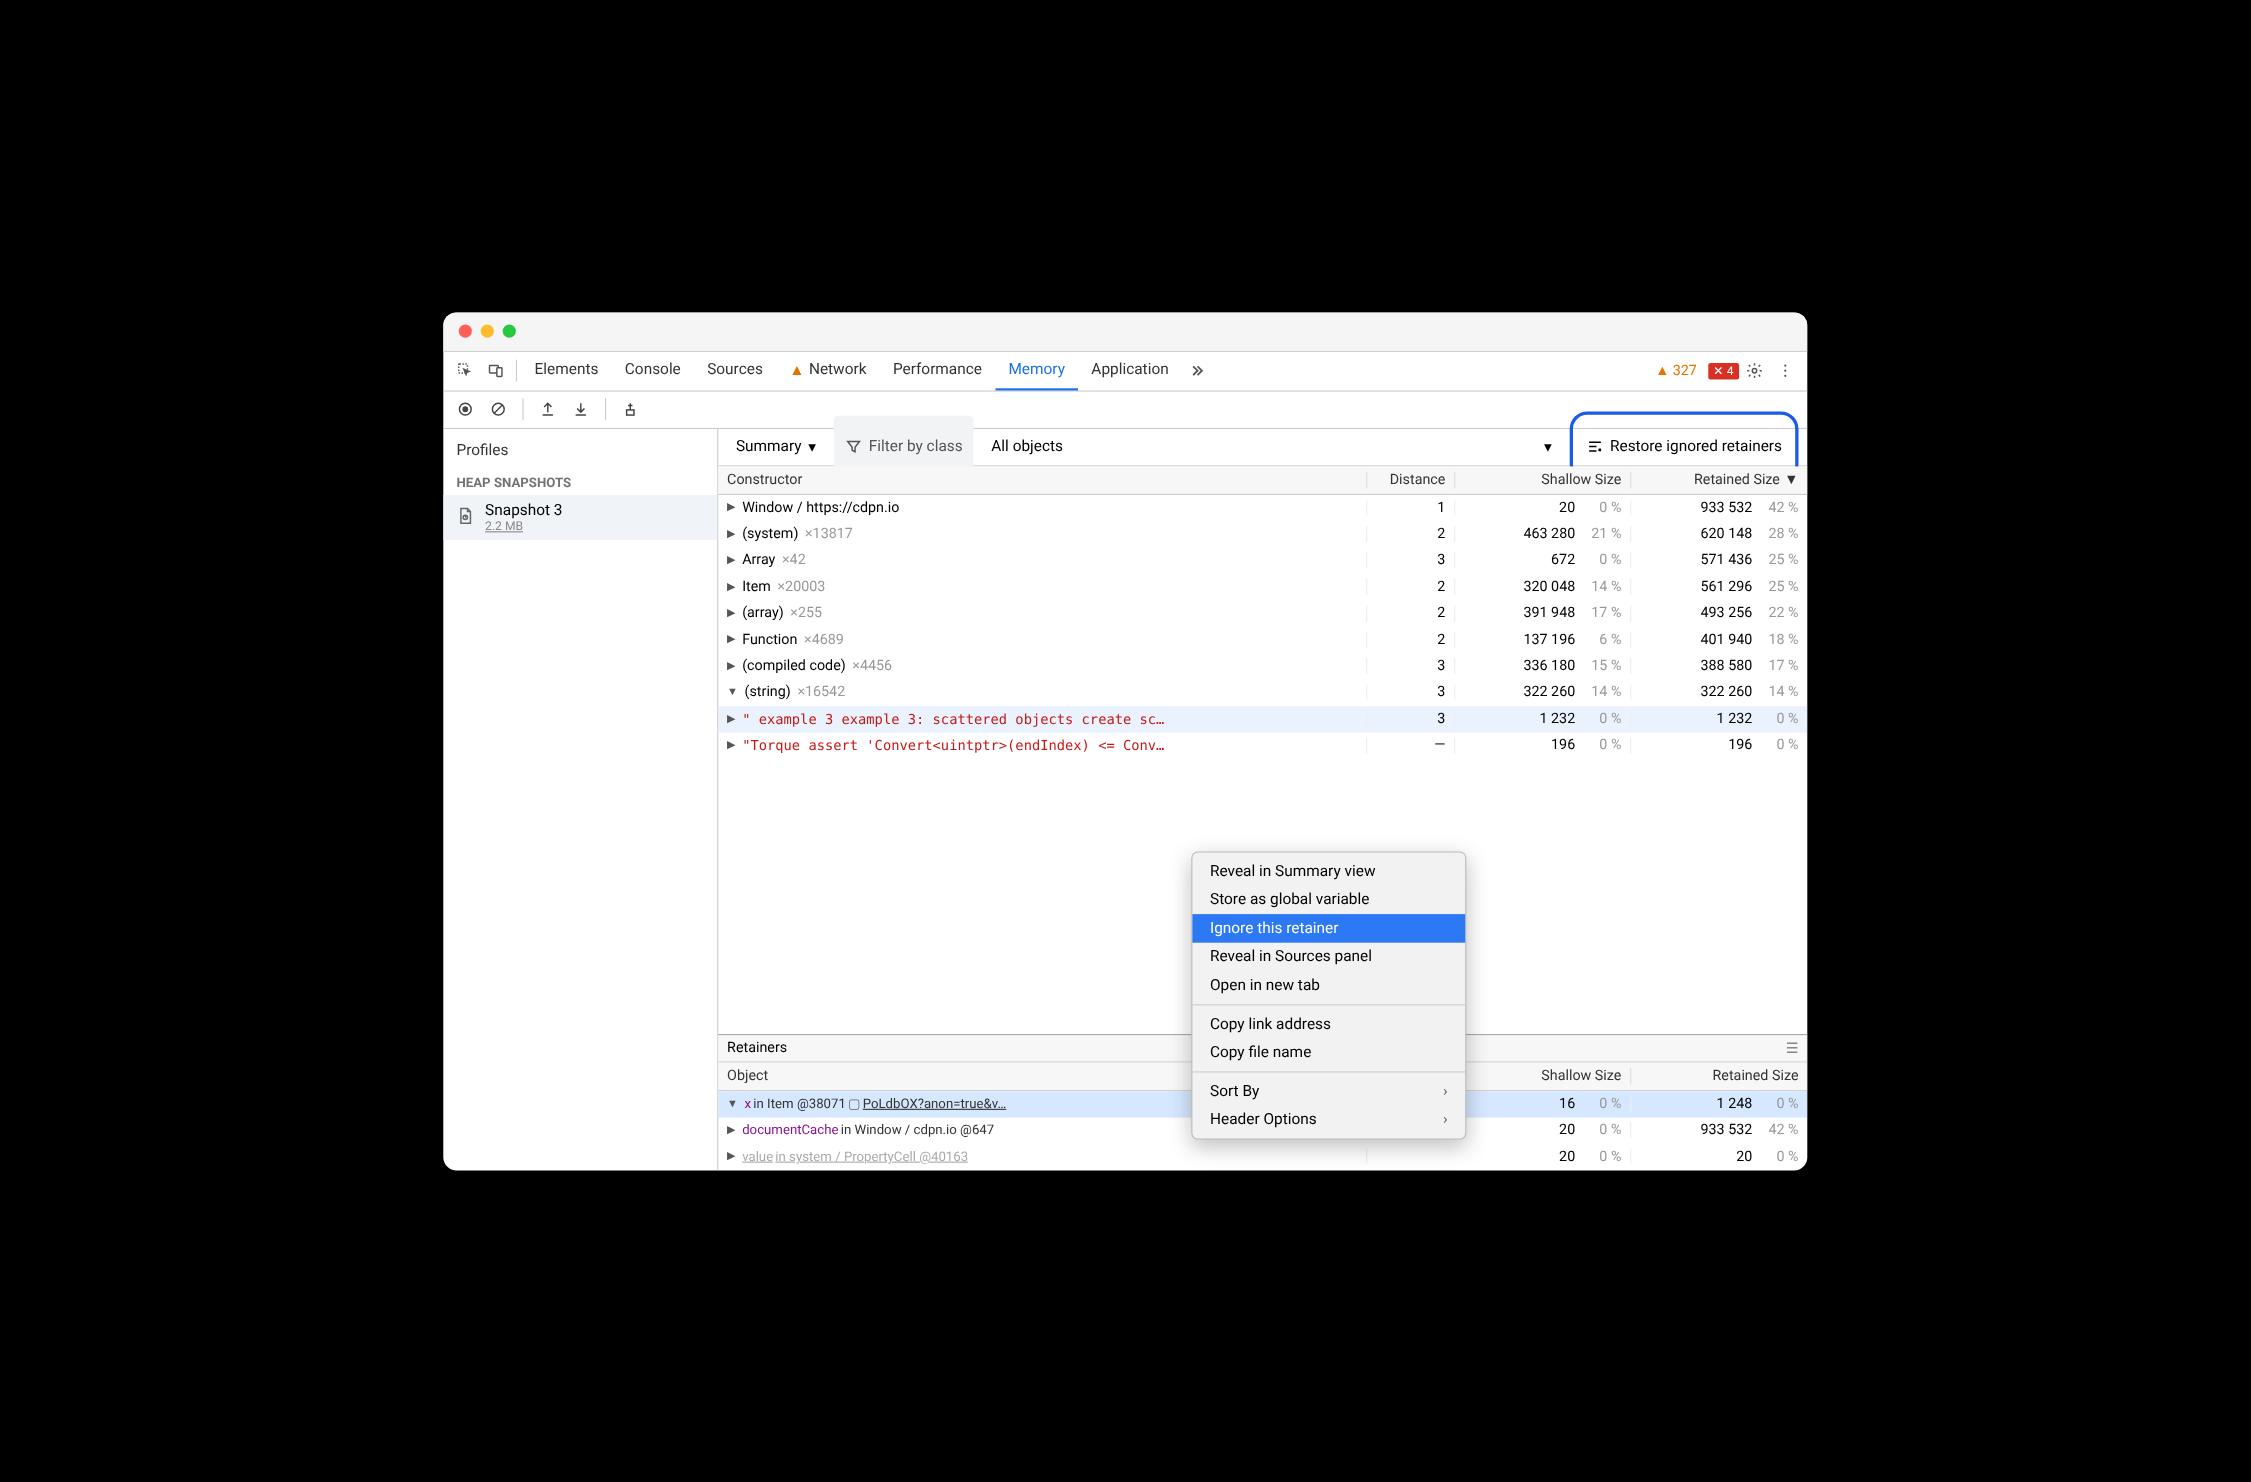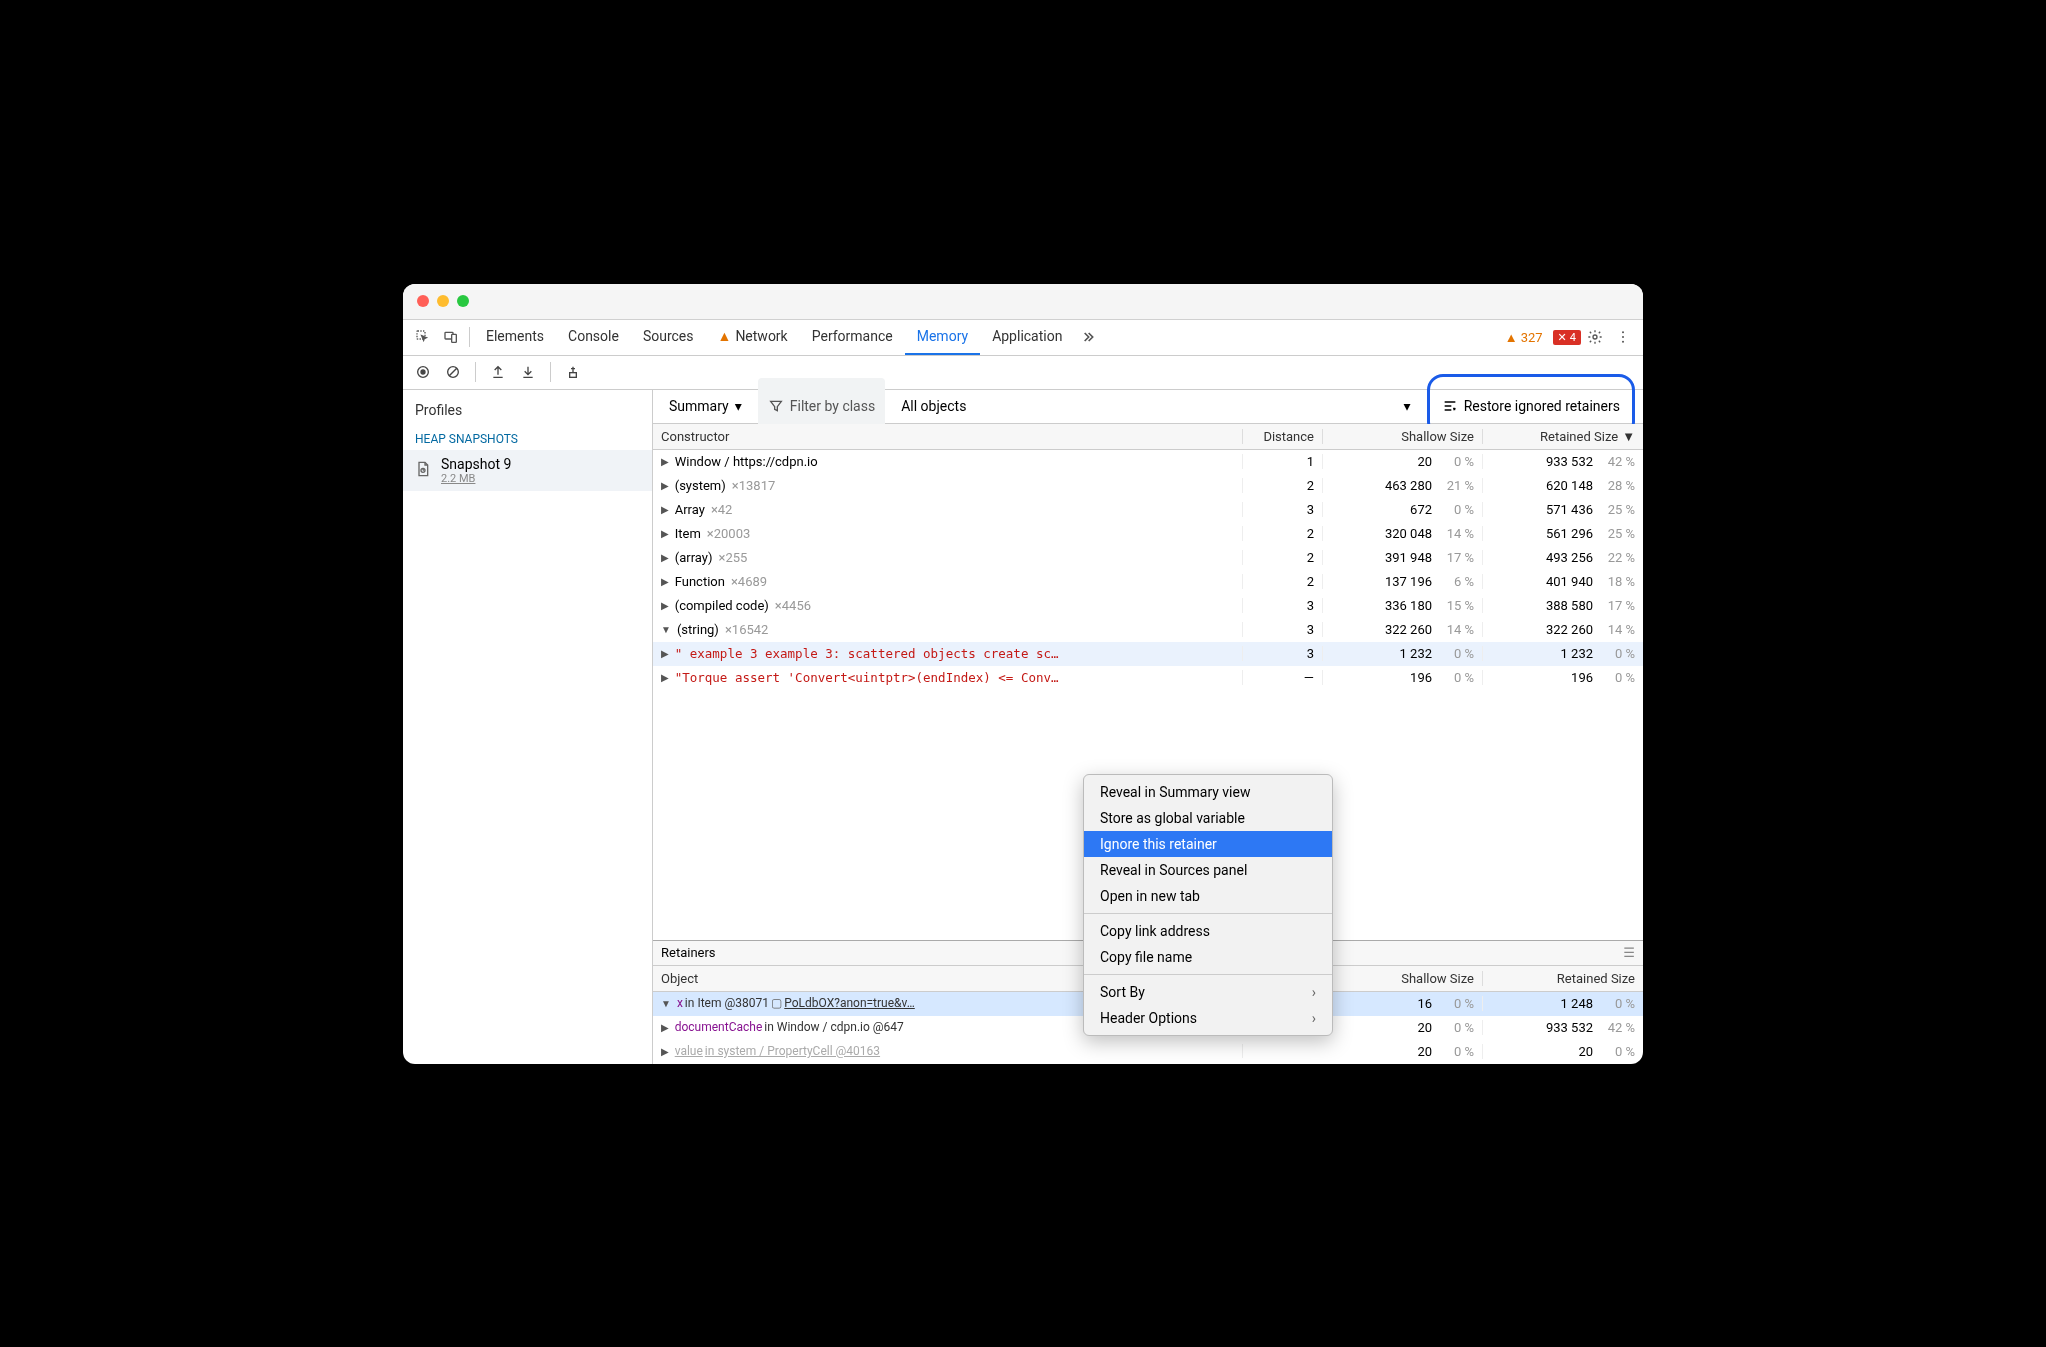--- a/index.html
+++ b/index.html
@@ -26,21 +26,21 @@
   .err-badge { background: #d93025; color: #fff; font-size: 11px; padding: 1px 5px; border-radius: 2px; display: flex; align-items: center; gap: 3px; }
   
   .toolbar { height: 34px; border-bottom: 1px solid #ccc; display: flex; align-items: center; padding: 0 6px; gap: 2px; }
   .toolbar .icon { width: 28px; height: 28px; display: flex; align-items: center; justify-content: center; color: #444; }
   .toolbar .sep { width: 1px; height: 20px; background: #ccc; margin: 0 6px; }
   
   .body { display: flex; height: calc(100% - 36px - 36px - 34px); }
   
   .sidebar { width: 250px; border-right: 1px solid #ccc; padding: 8px 0; font-size: 14px; }
   .sidebar .hdr { padding: 4px 12px; color: #333; }
-  .sidebar .sub { padding: 10px 12px 4px; color: #0369a1; font-size: 12px; font-weight: 400; }
+  .sidebar .sub { padding: 10px 12px 4px; color: #737373; font-size: 12px; font-weight: 700; }
   .sidebar .item { padding: 6px 12px; display: flex; align-items: center; gap: 8px; background: #f0f3f7; }
   .sidebar .item .meta { font-size: 11px; color: #888; text-decoration: underline; }
   .file-ico { width: 18px; height: 18px; color: #666; }
   
   .main { flex: 1; display: flex; flex-direction: column; }
   .subbar { height: 34px; border-bottom: 1px solid #ccc; display: flex; align-items: center; padding: 0 8px; gap: 8px; font-size: 14px; }
   .dropdown { display: flex; align-items: center; gap: 6px; padding: 4px 8px; cursor: pointer; }
   .chip { background: #f1f3f4; border-radius: 4px; padding: 20px 10px; display: flex; align-items: center; gap: 6px; color: #555; }
   .restore { margin-left: auto; border: 3px solid #1a5be8; border-radius: 16px; padding: 21px 12px; display: flex; align-items: center; gap: 6px; cursor: pointer; font-size: 14px; }
   
@@ -191,21 +191,21 @@
       <div class="hdr">Profiles</div>
       <div class="sub">HEAP SNAPSHOTS</div>
       <div class="item">
         <span class="file-ico"><svg viewBox="0 0 24 24" fill="none" stroke="currentColor" stroke-width="2">
               <path d="M6 2h9l4 4v16H6z"></path>
               <path d="M15 2v4h4"></path>
               <circle cx="12" cy="14" r="3"></circle>
               <path d="M12 11v2l1.5 1"></path>
             </svg></span>
         <div>
-          <div>Snapshot 9</div>
+          <div>Snapshot 3</div>
           <div class="meta">2.2 MB</div>
         </div>
       </div>
     </div>
 
     <div class="main">
       <div class="subbar">
         <div class="dropdown">
             <span>Summary</span> 
             <span>▾</span>

